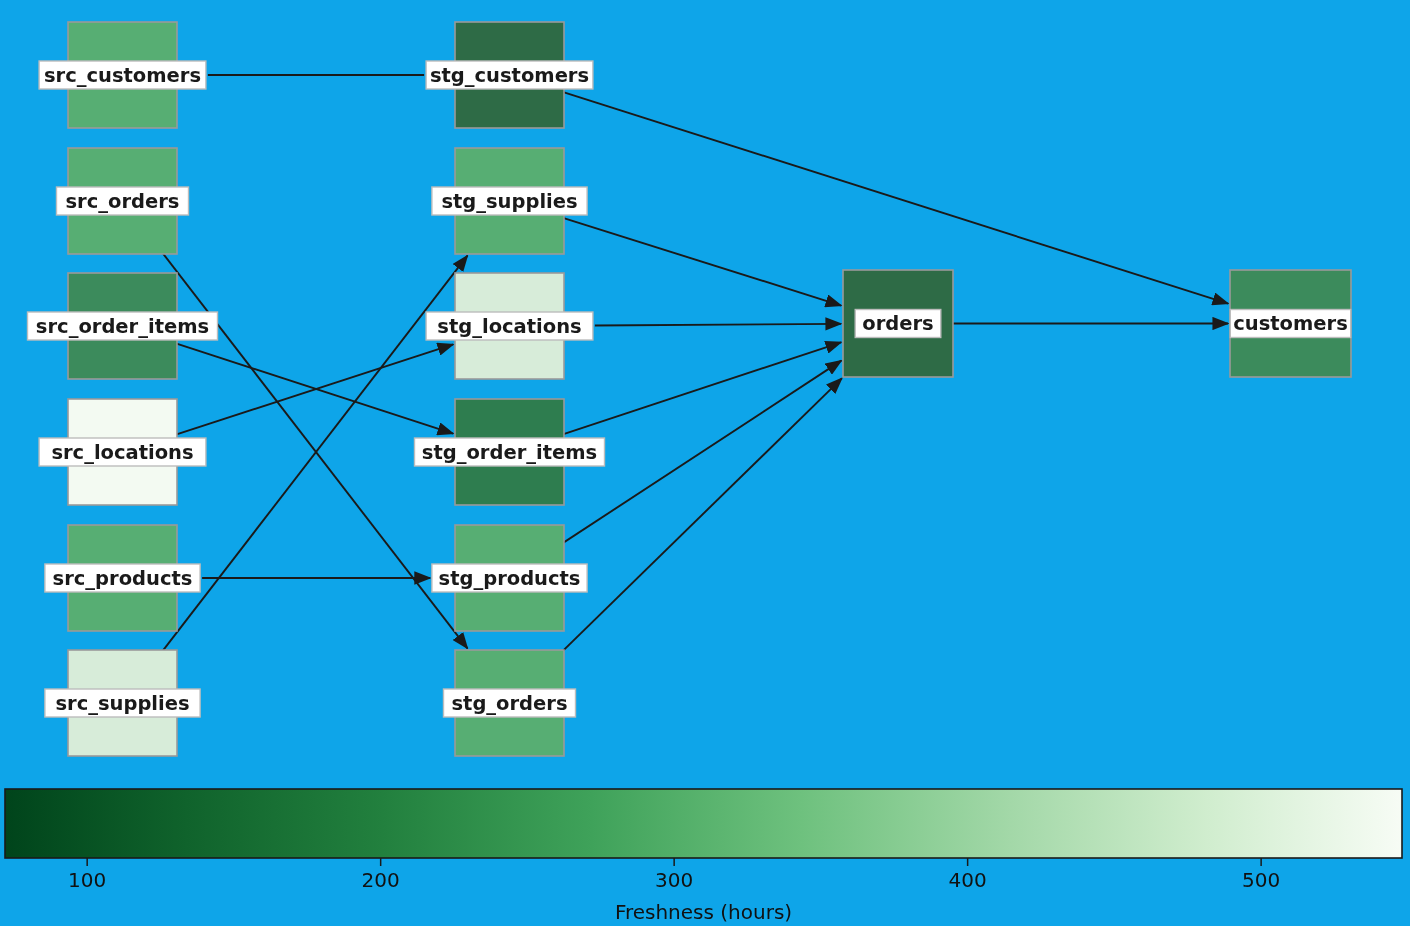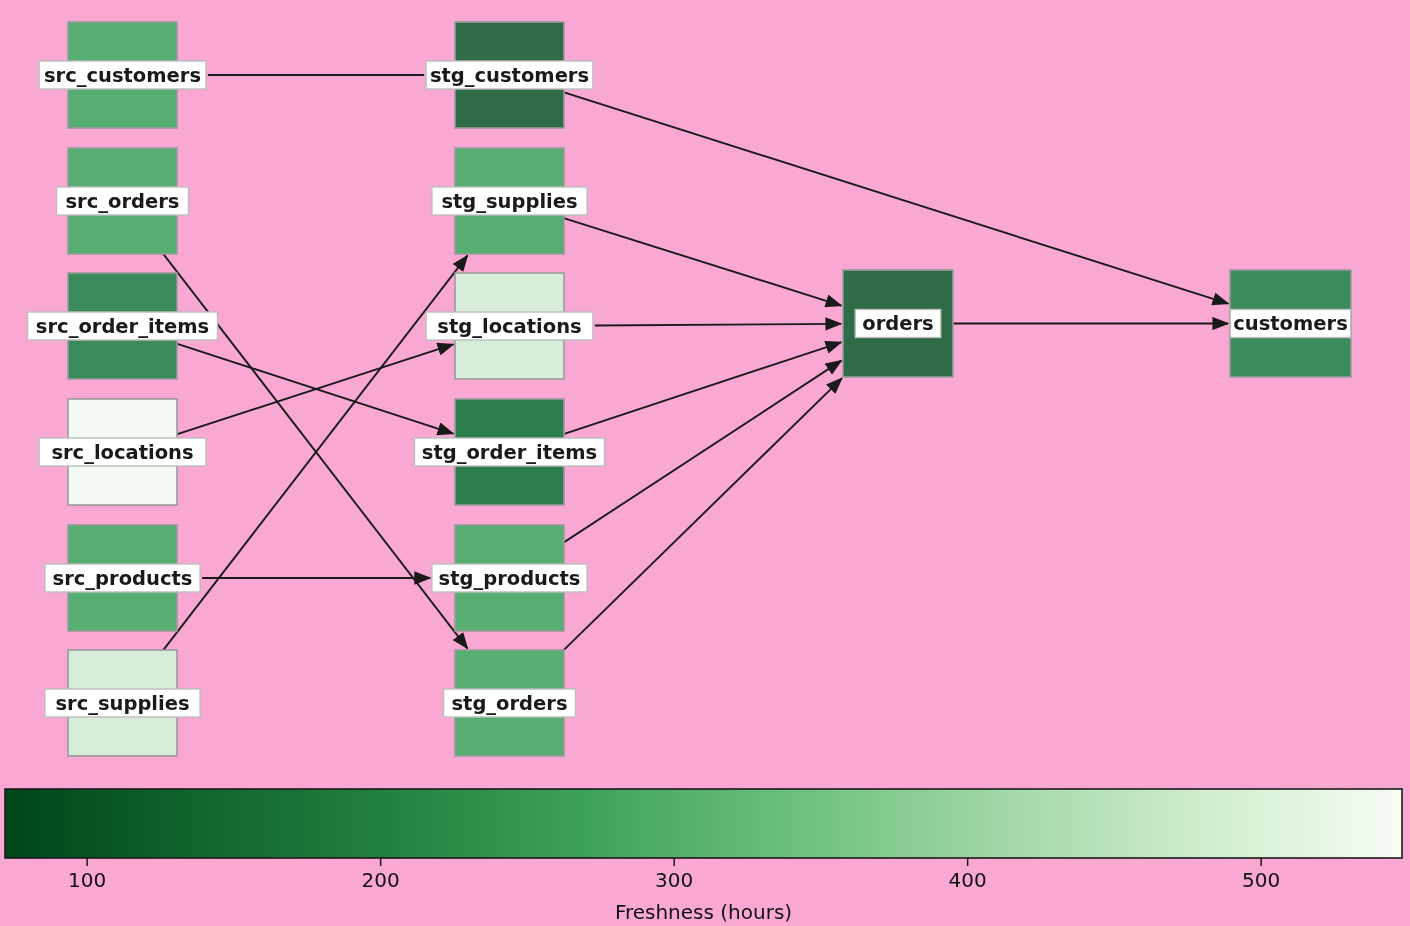--- a/index.html
+++ b/index.html
@@ -4,21 +4,21 @@
 <style>
   html, body {
     margin: 0;
     padding: 0;
     background: #ffffff;
   }
   #page {
     position: relative;
     width: 1410px;
     height: 926px;
-    background: #f9a8d4;
+    background: #0ea5e9;
     font-family: "DejaVu Sans", sans-serif;
     overflow: hidden;
   }
   svg.graph {
     position: absolute;
     left: 0;
     top: 0;
     width: 1410px;
     height: 926px;
   }

